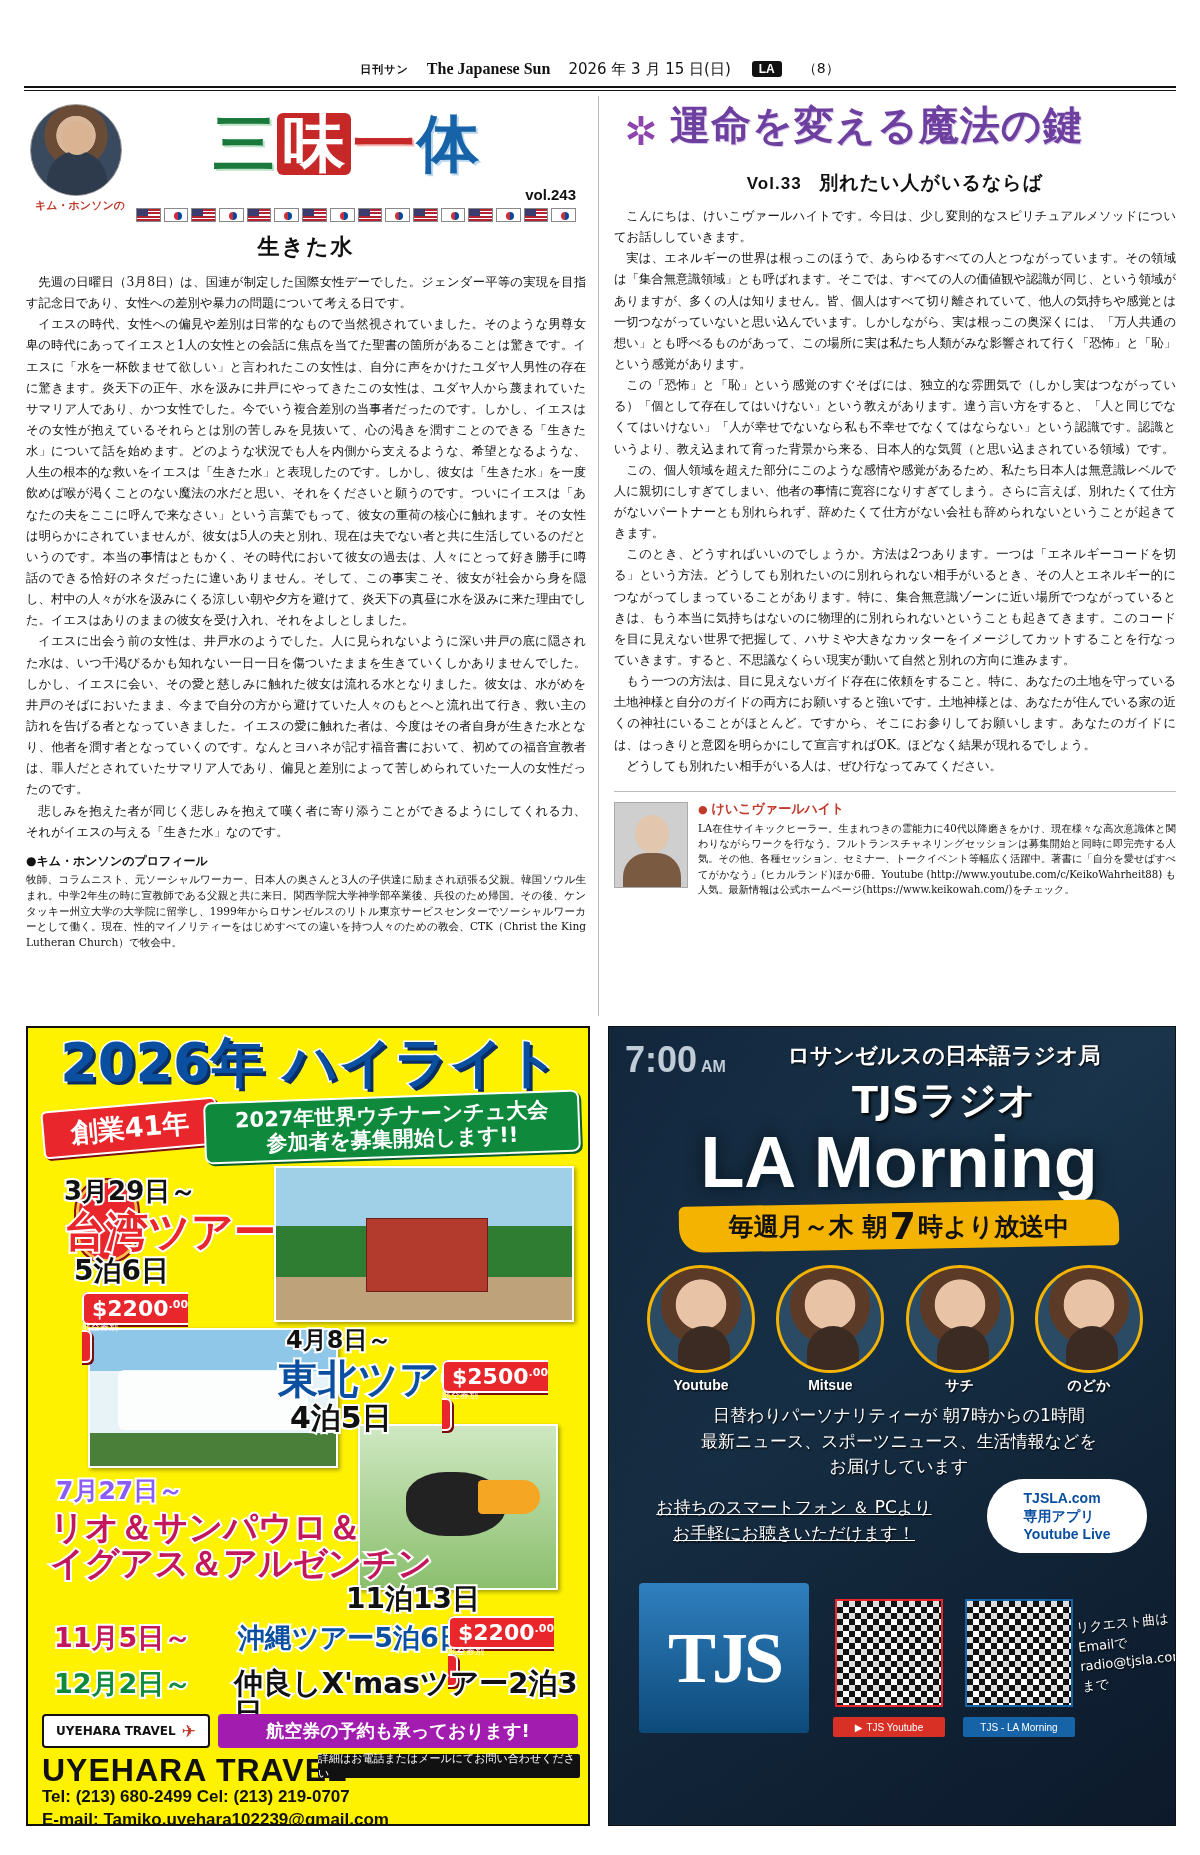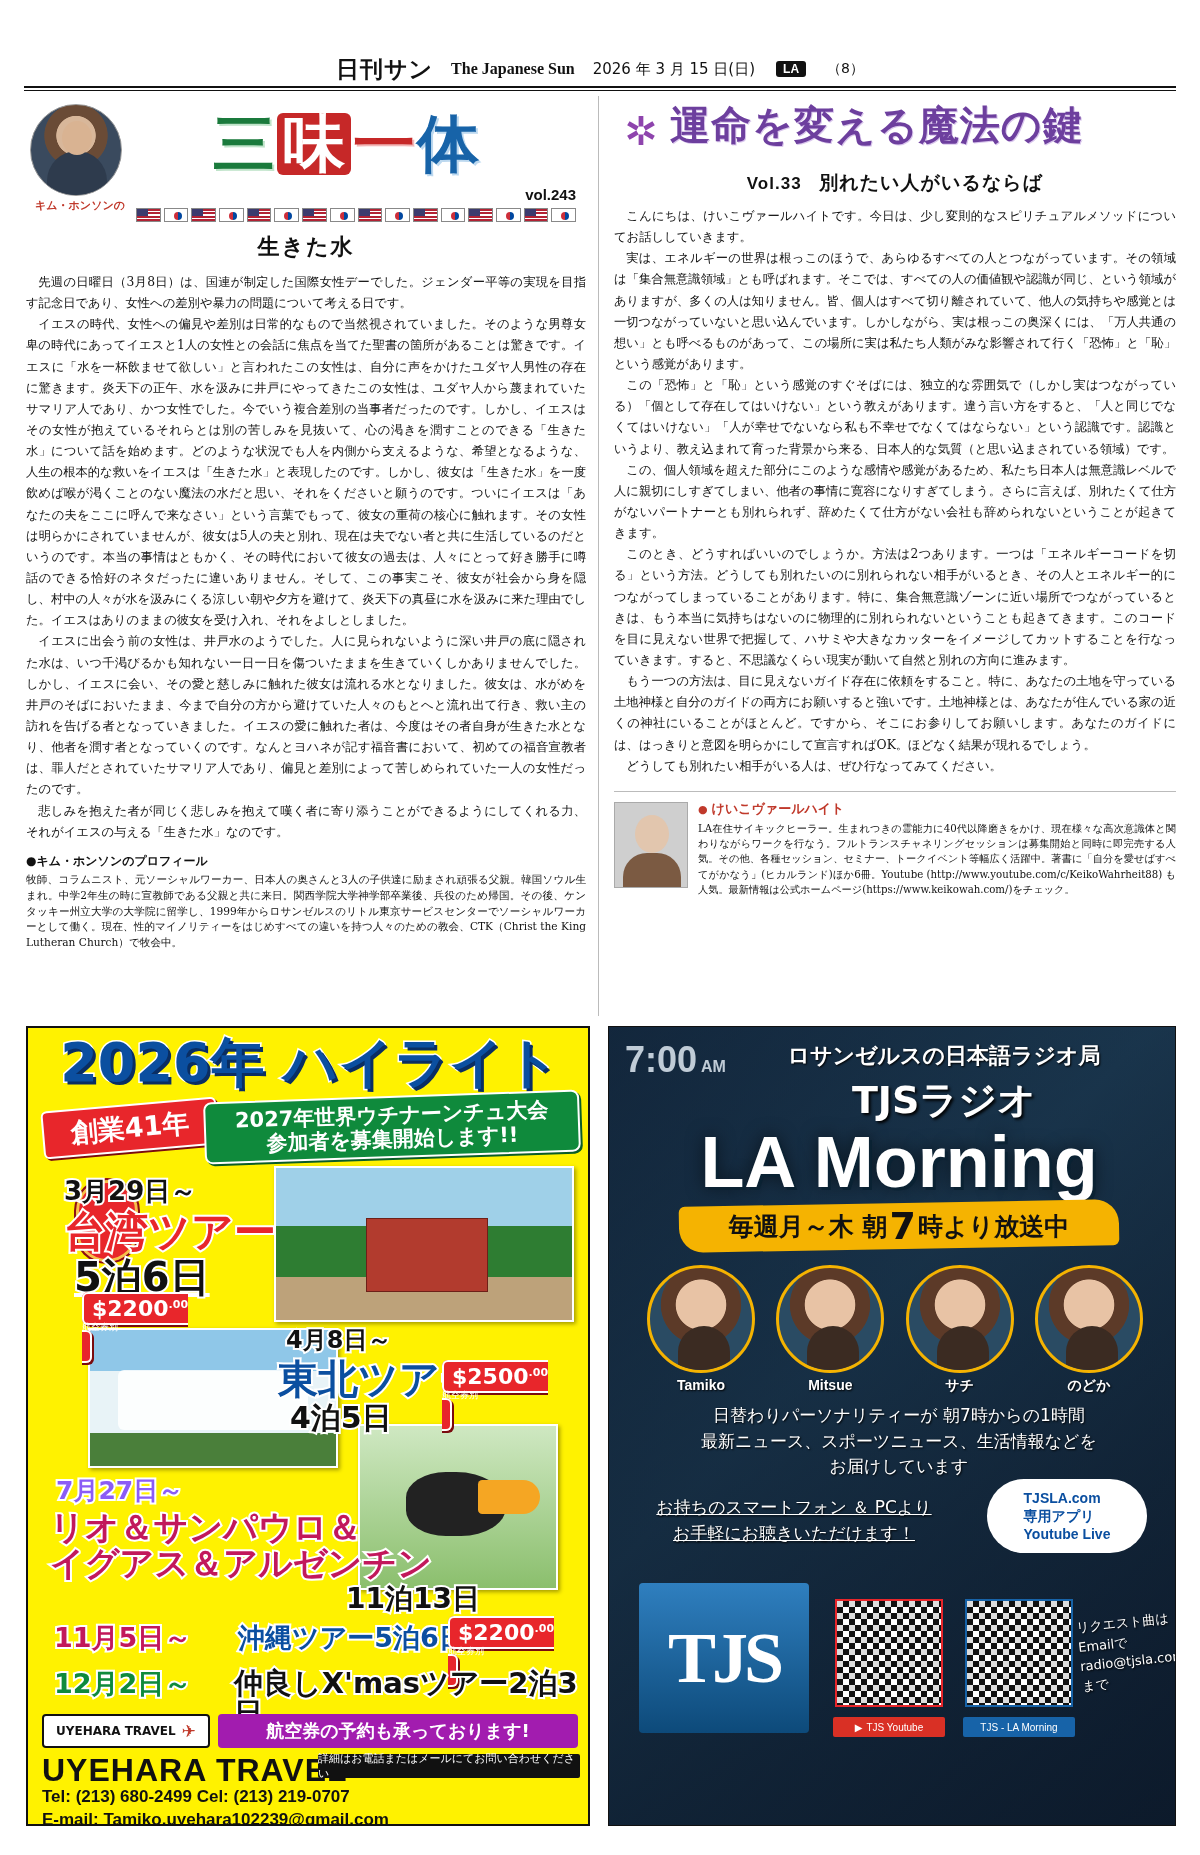--- a/index.html
+++ b/index.html
@@ -13,21 +13,21 @@
     overflow:hidden;
   }
   .page { position:relative; width:1200px; height:1855px; padding:0; }
 
   
   .masthead {
     position:absolute; left:0; top:52px; width:1200px; height:34px;
     display:flex; align-items:center; justify-content:center; gap:18px;
     font-family:"Liberation Sans", sans-serif;
   }
-  .mh-jp { font-size:23px; font-weight:bold; letter-spacing:1px; font-family:Liberation Sans, sans-serif;text-align:center;}
+  .mh-jp { font-size:11px; font-weight:bold; letter-spacing:1px; font-family:Liberation Sans, sans-serif;text-align:center;}
   .mh-en { font-size:16px; font-weight:bold; font-family:"Liberation Serif", serif; }
   .mh-date { font-size:15px; font-family:"DejaVu Sans", sans-serif; }
   .mh-la {
     display:inline-block; background:#111; color:#fff; font-size:12px; font-weight:bold;
     padding:1px 7px; border-radius:3px; vertical-align:middle; margin:0 3px;
     font-family:"Liberation Sans", sans-serif;
   }
   .mh-page { font-size:14px; font-family:"DejaVu Sans", sans-serif; }
   .rule-top { position:absolute; left:24px; top:86px; width:1152px; height:2px; background:#111; }
   .rule-top2 { position:absolute; left:24px; top:90px; width:1152px; height:1px; background:#111; }
@@ -179,21 +179,21 @@
   .lantern {
     position:absolute; left:46px; top:150px; width:66px; height:86px; background:#e8262b; border-radius:50%/38%;
     border:2px solid #8c1013; box-shadow:inset 0 0 0 3px #f6c04a;
   }
   .tour {
     position:absolute; font-family:"DejaVu Sans", sans-serif; font-weight:bold; line-height:1.05;
     -webkit-text-stroke:4px #fff; paint-order:stroke fill;
   }
   .t1 { left:36px; top:150px; font-size:26px; color:#111; }
   .t1b { left:36px; top:182px; font-size:42px; color:#e8262b; }
-  .t1c { left:46px; top:228px; font-size:40px; color:#111;text-decoration:underline; }
+  .t1c { left:46px; top:228px; font-size:28px; color:#111; }
   .price1 { position:absolute; left:54px; top:268px; }
   .t2 { left:258px; top:300px; font-size:24px; color:#111; }
   .t2b { left:250px; top:330px; font-size:40px; color:#0b4fa0; }
   .t2c { left:262px; top:374px; font-size:30px; color:#111; }
   .price2 { position:absolute; left:414px; top:336px; }
   .t3 { left:28px; top:450px; font-size:25px; color:#8b5cf6; }
   .t3b { left:22px; top:482px; font-size:34px; color:#c2185b; }
   .t3c { left:22px; top:518px; font-size:34px; color:#c2185b; }
   .t3d { left:318px; top:556px; font-size:28px; color:#111; }
   .t4 { left:26px; top:596px; font-size:27px; color:#c2185b; }
@@ -486,21 +486,21 @@
     <div class="r-brush"></div>
     <div class="r-sched">
       <span>毎週月～木 朝</span>
       <b class="big">7</b>
       <span>時より放送中</span>
     </div>
 
     <div class="hosts">
       <div class="host">
         <div class="pic"></div>
-        <div class="nm">Tamiko</div>
+        <div class="nm">Youtube</div>
       </div>
       <div class="host">
         <div class="pic"></div>
         <div class="nm">Mitsue</div>
       </div>
       <div class="host">
         <div class="pic"></div>
         <div class="nm">サチ</div>
       </div>
       <div class="host">

